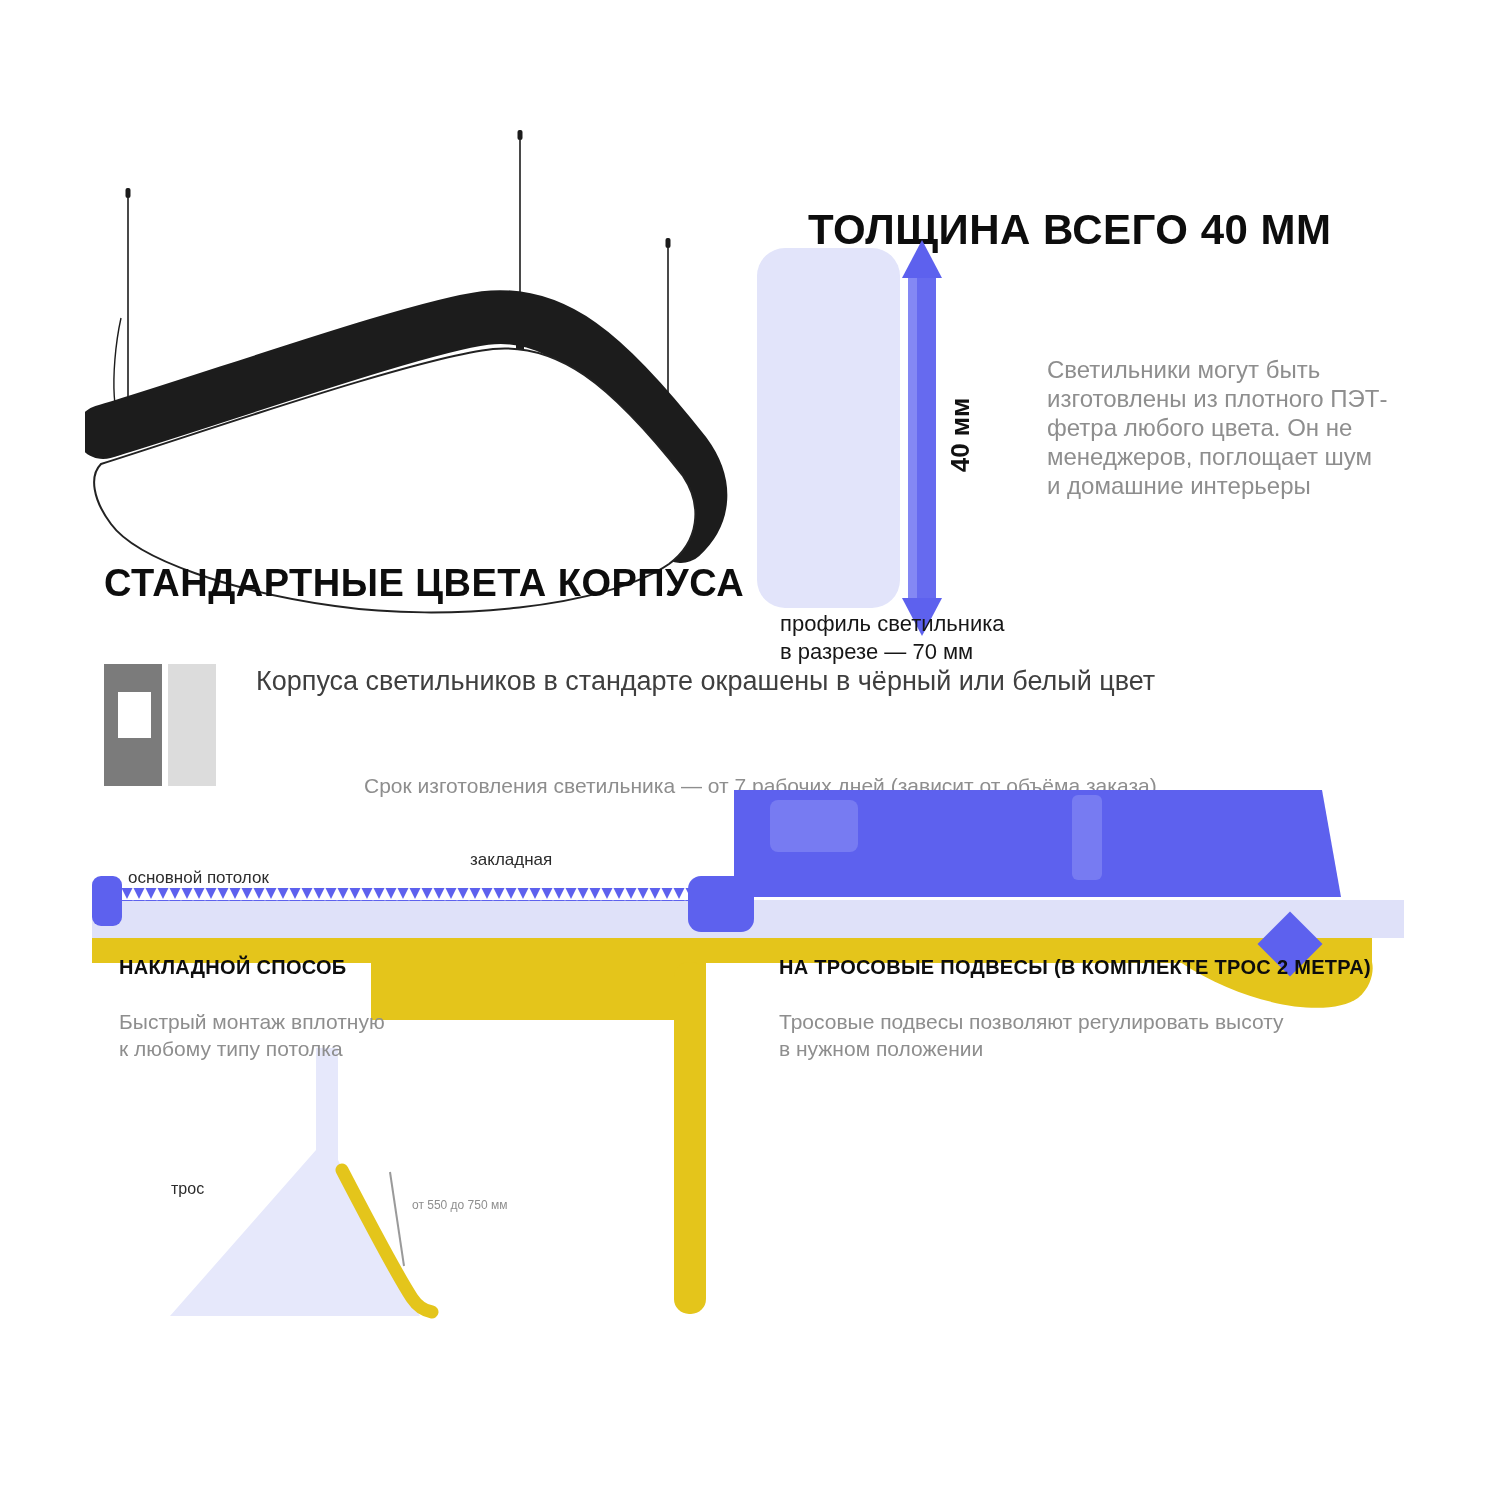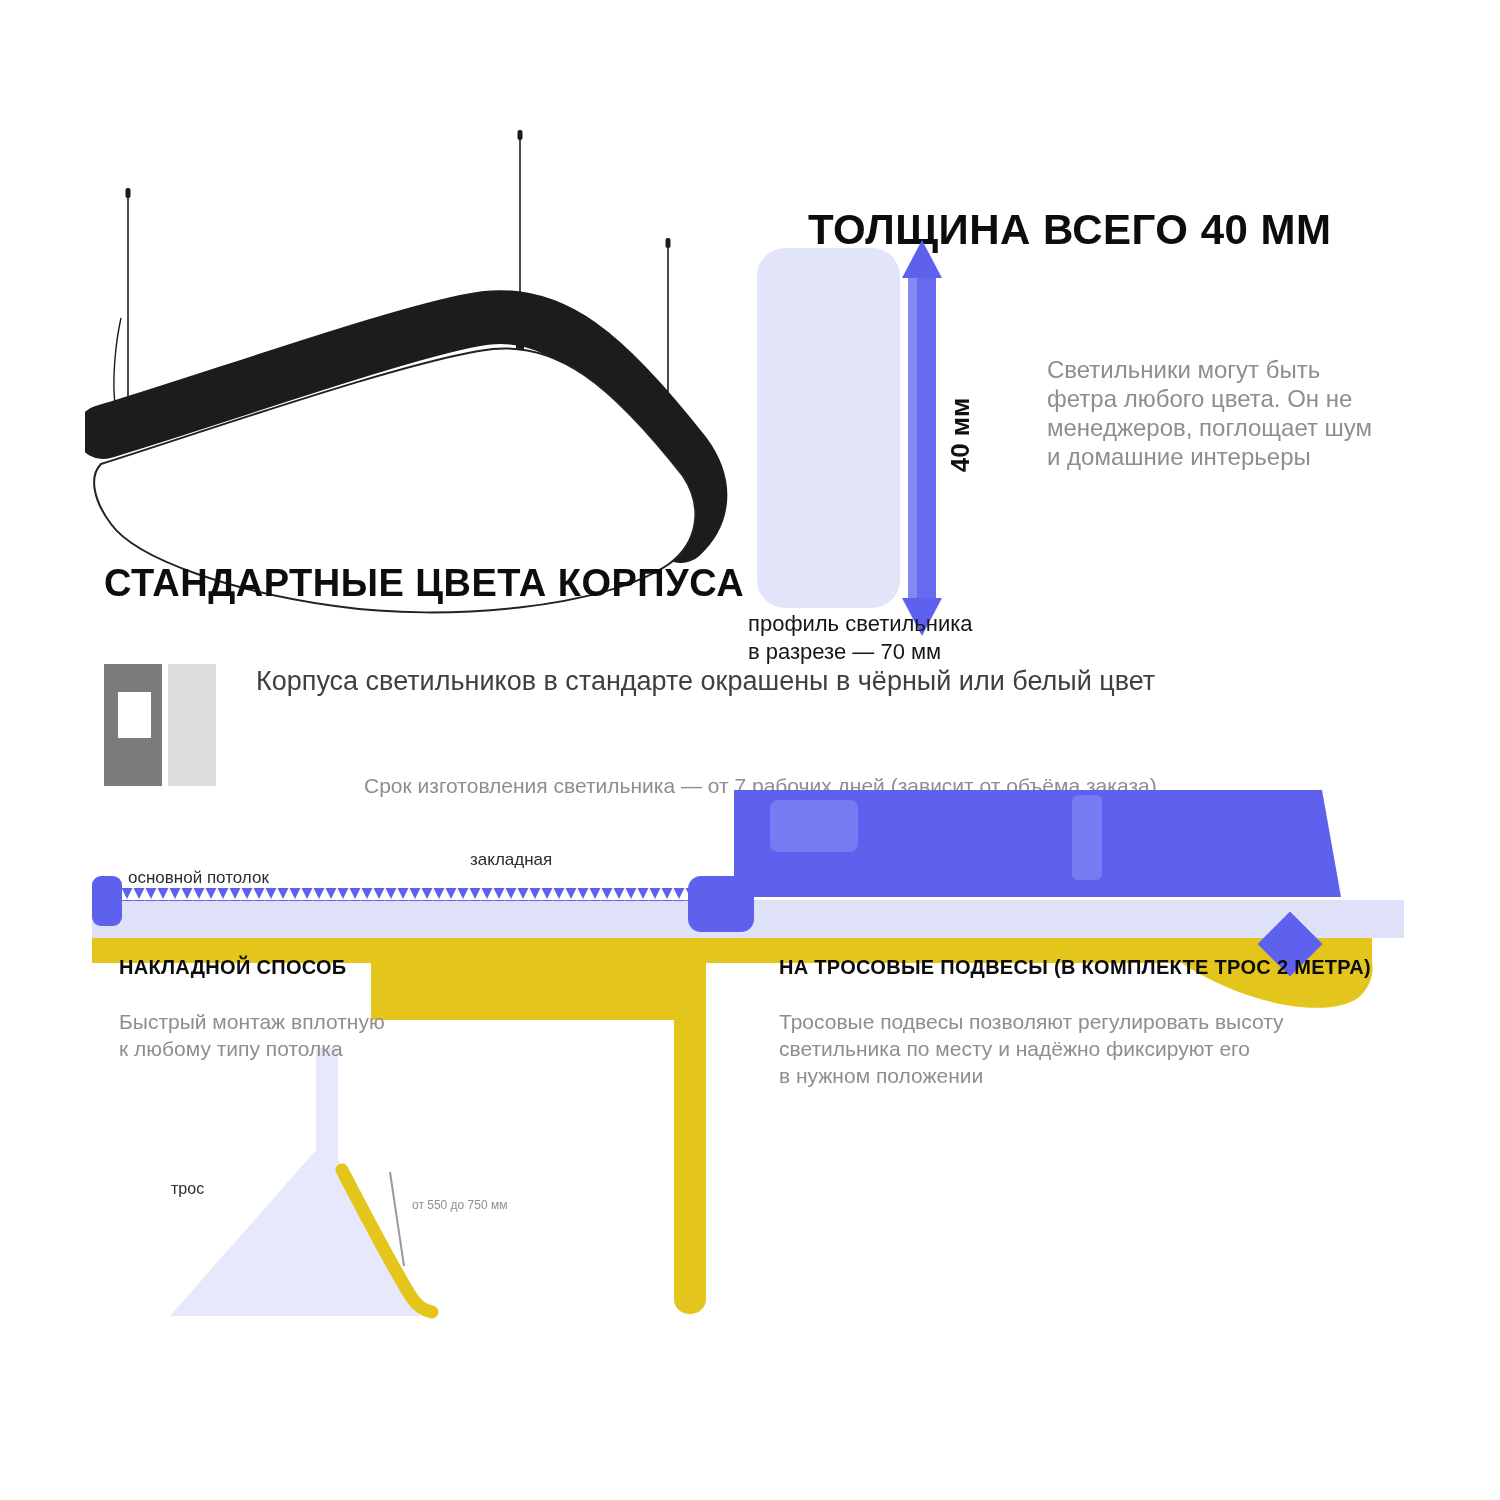--- a/index.html
+++ b/index.html
@@ -8,21 +8,21 @@
     font-family:"Liberation Sans", sans-serif;
     border-radius:14px;
   }
   .abs{position:absolute;}
   .h-big{font-size:42px;font-weight:800;color:#0d0d0d;letter-spacing:.5px;white-space:nowrap;}
   .h-mid{font-size:38px;font-weight:800;color:#0d0d0d;letter-spacing:.5px;white-space:nowrap;}
   .h-small{font-size:20px;font-weight:800;color:#0d0d0d;letter-spacing:.3px;white-space:nowrap;}
   .p-gray{color:#8e8e8e;font-size:24px;line-height:29px;white-space:nowrap;}
   .p-gray-sm{color:#8e8e8e;font-size:21px;line-height:27px;white-space:nowrap;}
   .p-dark{color:#3f3f3f;font-size:27px;white-space:nowrap;}
-  .caption{color:#161616;font-size:22px;line-height:28px;font-weight:500;white-space:nowrap;}
+  .caption{color:#161616;font-size:22px;line-height:28px;font-weight:500;white-space:nowrap;margin-left:32px;}
   .tiny-label{color:#2c2c2c;font-size:17px;font-weight:500;white-space:nowrap;}
   .dim-rot{
     width:140px;height:34px;text-align:center;font-size:26px;font-weight:700;color:#111;
     transform:rotate(-90deg);white-space:nowrap;
   }
   .range-label{color:#8e8e8e;font-size:12px;white-space:nowrap;}
   .swatch-dark{background:#7b7b7b;}
   .swatch-light{background:#dcdcdc;}
   .swatch-window{background:#ffffff;}
 </style>
@@ -69,20 +69,21 @@
 
   <div class="abs dim-rot" style="left:892px;top:418px;">40 мм</div>
 
   <div class="abs caption" style="left:748px;top:610px;">
     <div>профиль светильника</div>
     <div>в разрезе — 70 мм</div>
   </div>
 
   <div class="abs p-gray" style="left:1047px;top:355px;">
     <div>Светильники могут быть</div>
+    <div>изготовлены из плотного ПЭТ-</div>
     <div>фетра любого цвета. Он не</div>
     <div>менеджеров, поглощает шум</div>
     <div>и домашние интерьеры</div>
   </div>
 
   <div class="abs h-mid" style="left:104px;top:562px;">СТАНДАРТНЫЕ ЦВЕТА КОРПУСА</div>
 
   <div class="abs swatch-dark" style="left:104px;top:664px;width:58px;height:122px;"></div>
   <div class="abs swatch-window" style="left:118px;top:692px;width:33px;height:46px;"></div>
   <div class="abs swatch-light" style="left:168px;top:664px;width:48px;height:122px;"></div>
@@ -128,17 +129,16 @@
 
   <div class="abs h-small" style="left:119px;top:956px;">НАКЛАДНОЙ СПОСОБ</div>
   <div class="abs p-gray-sm" style="left:119px;top:1008px;">
     <div>Быстрый монтаж вплотную</div>
     <div>к любому типу потолка</div>
   </div>
 
   <div class="abs h-small" style="left:779px;top:956px;">НА ТРОСОВЫЕ ПОДВЕСЫ (В КОМПЛЕКТЕ ТРОС 2 МЕТРА)</div>
   <div class="abs p-gray-sm" style="left:779px;top:1008px;">
     <div>Тросовые подвесы позволяют регулировать высоту</div>
-    <div>светильника по месту и надёжно фиксируют его</div>
     <div>в нужном положении</div>
   </div>
 
 </div>
 
 </body></html>

